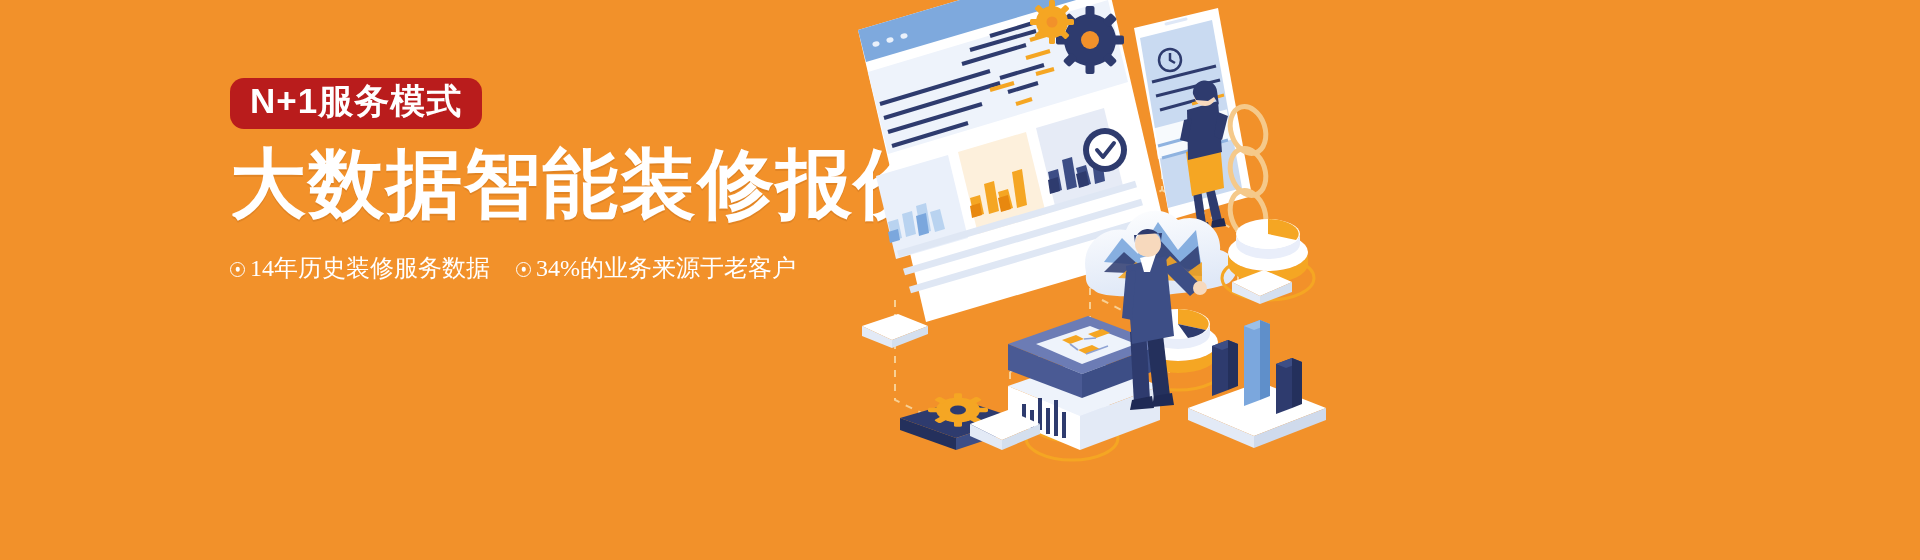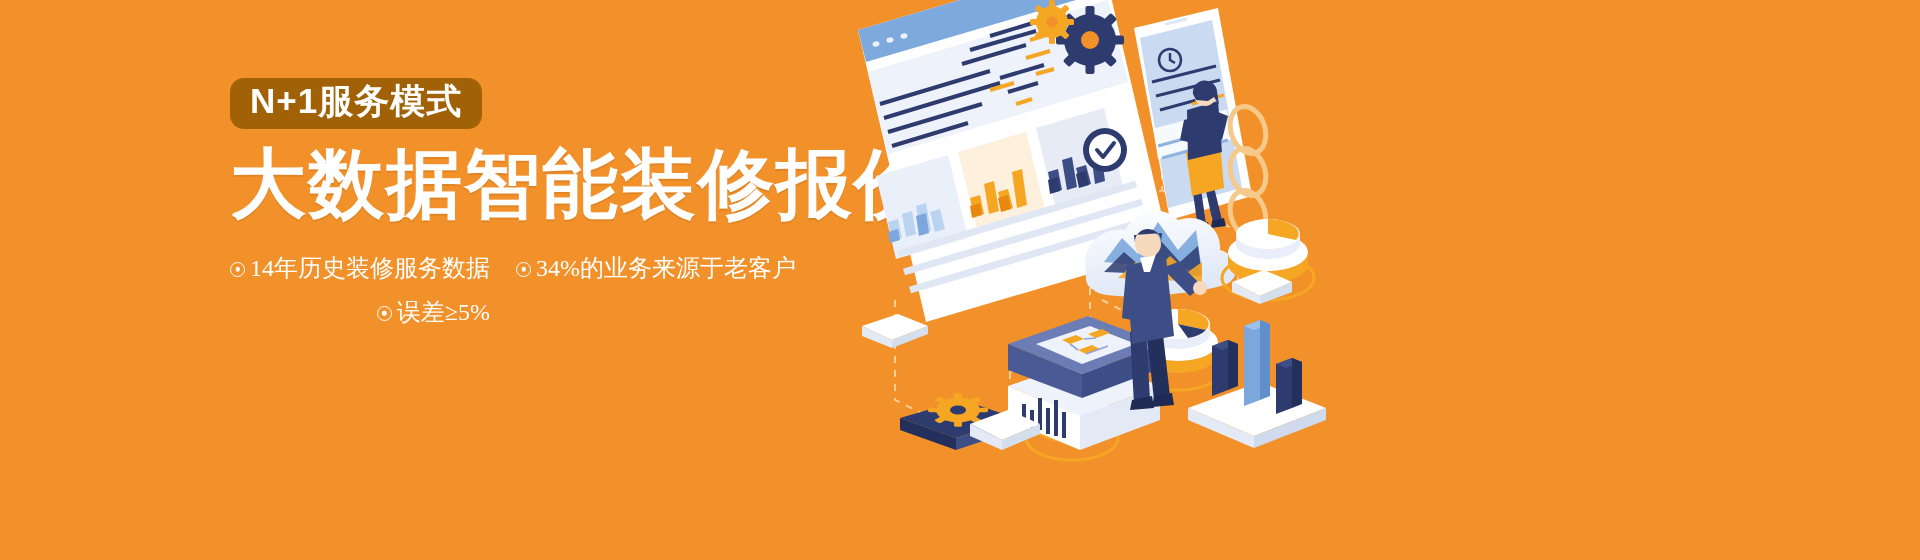--- a/index.html
+++ b/index.html
@@ -18,21 +18,21 @@
   }
 
   
   .copy {
     position:absolute;
     left:230px; top:78px;
     width:720px;
   }
   .badge {
     display:inline-block;
-    background:#a16207;
+    background:#b91c1c;
     color:#ffffff;
     font-family:"Liberation Sans","DejaVu Sans",sans-serif;
     font-size:35px;
     font-weight:bold;
     letter-spacing:1px;
     padding:5px 20px 9px 20px;
     border-radius:14px;
     line-height:1.05;
     white-space:nowrap;
   }
@@ -46,21 +46,21 @@
     line-height:1.0;
     white-space:nowrap;
     text-shadow:0 2px 0 rgba(150,80,10,0.18);
   }
   .bullets {
     margin-top:34px;
     display:flex;
     gap:26px;
   }
   .bullet-col { display:flex; flex-direction:column; }
-  .bullet-col.col-a { width:260px;align-items:flex-end; }
+  .bullet-col.col-a { width:260px; }
   .bullet-col.col-b { width:300px; }
   .bullet {
     display:flex;
     align-items:flex-start;
     color:#ffffff;
     font-family:"Liberation Serif","DejaVu Serif",serif;
     font-size:24px;
     line-height:1.0;
     margin-bottom:20px;
     white-space:nowrap;
@@ -103,24 +103,20 @@
     <div class="badge">N+1服务模式</div>
 
     <div class="headline">大数据智能装修报价</div>
 
     <div class="bullets">
 
       <div class="bullet-col col-a">
         <div class="bullet">
           <span class="dot"></span>
           <span class="txt">14年历史装修服务数据</span>
-        </div>
-        <div class="bullet">
-          <span class="dot"></span>
-          <span class="txt">误差≥5%</span>
         </div>
       </div>
 
       <div class="bullet-col col-b">
         <div class="bullet">
           <span class="dot"></span>
           <span class="txt">34%的业务来源于老客户</span>
         </div>
       </div>
 

